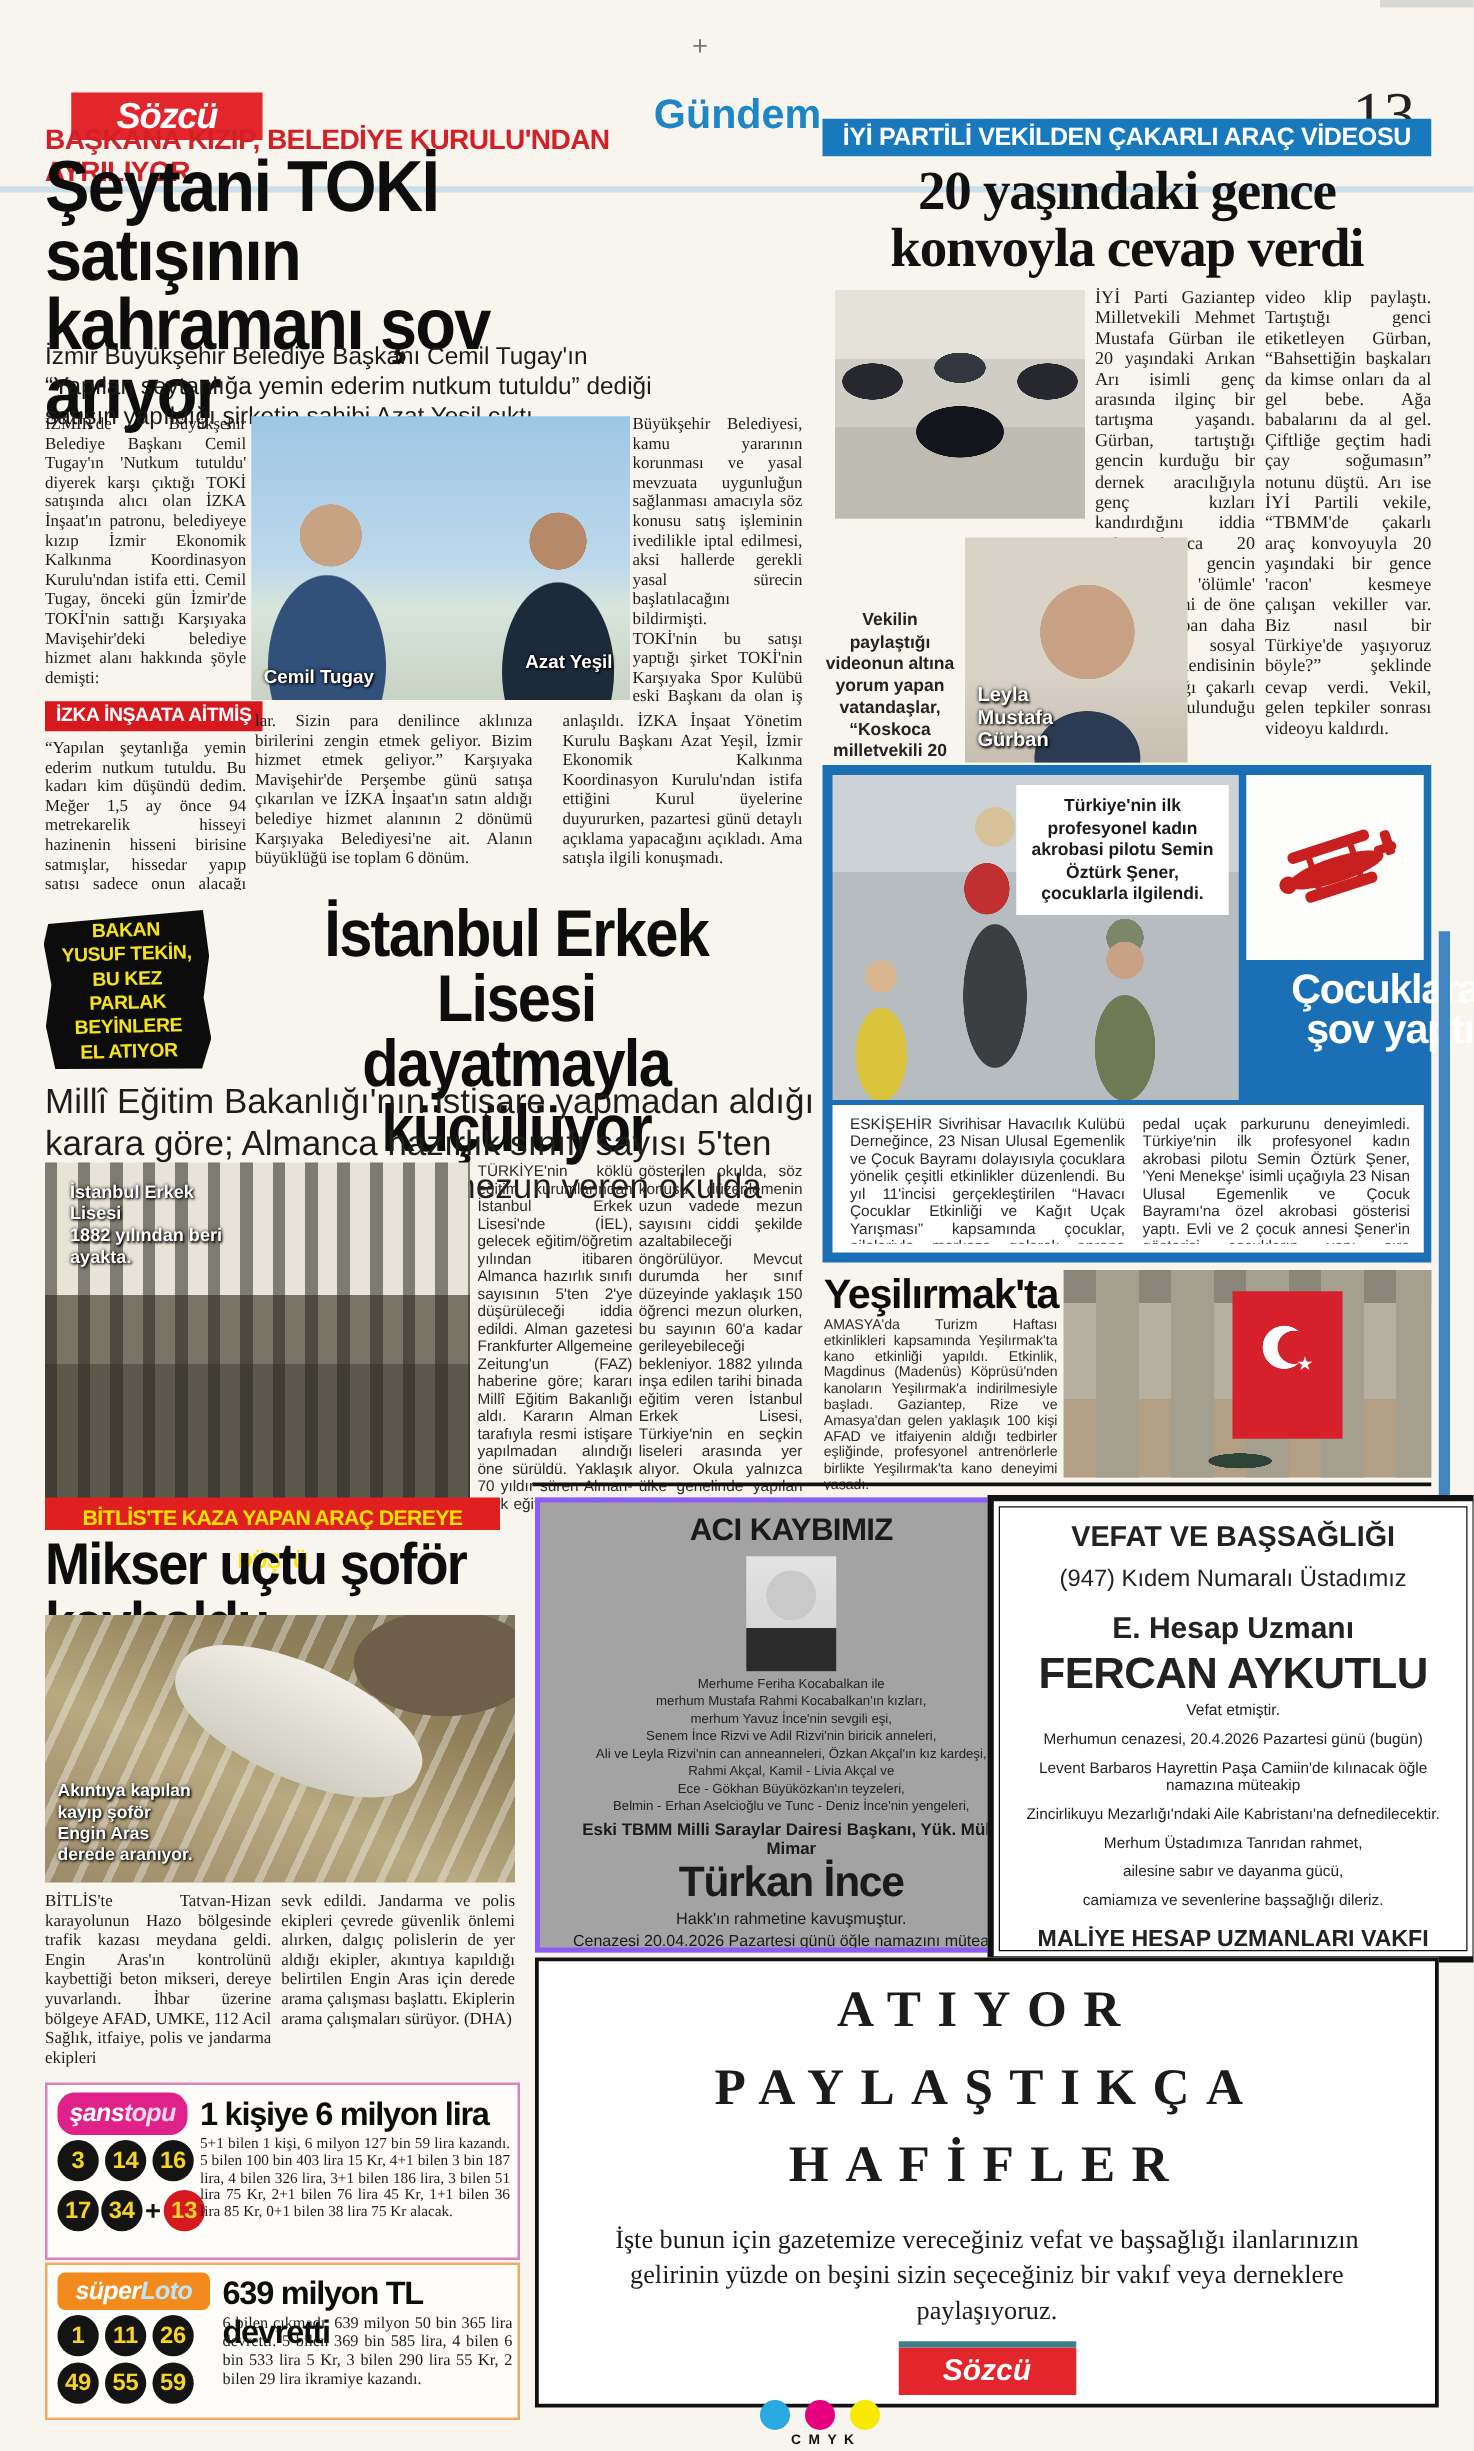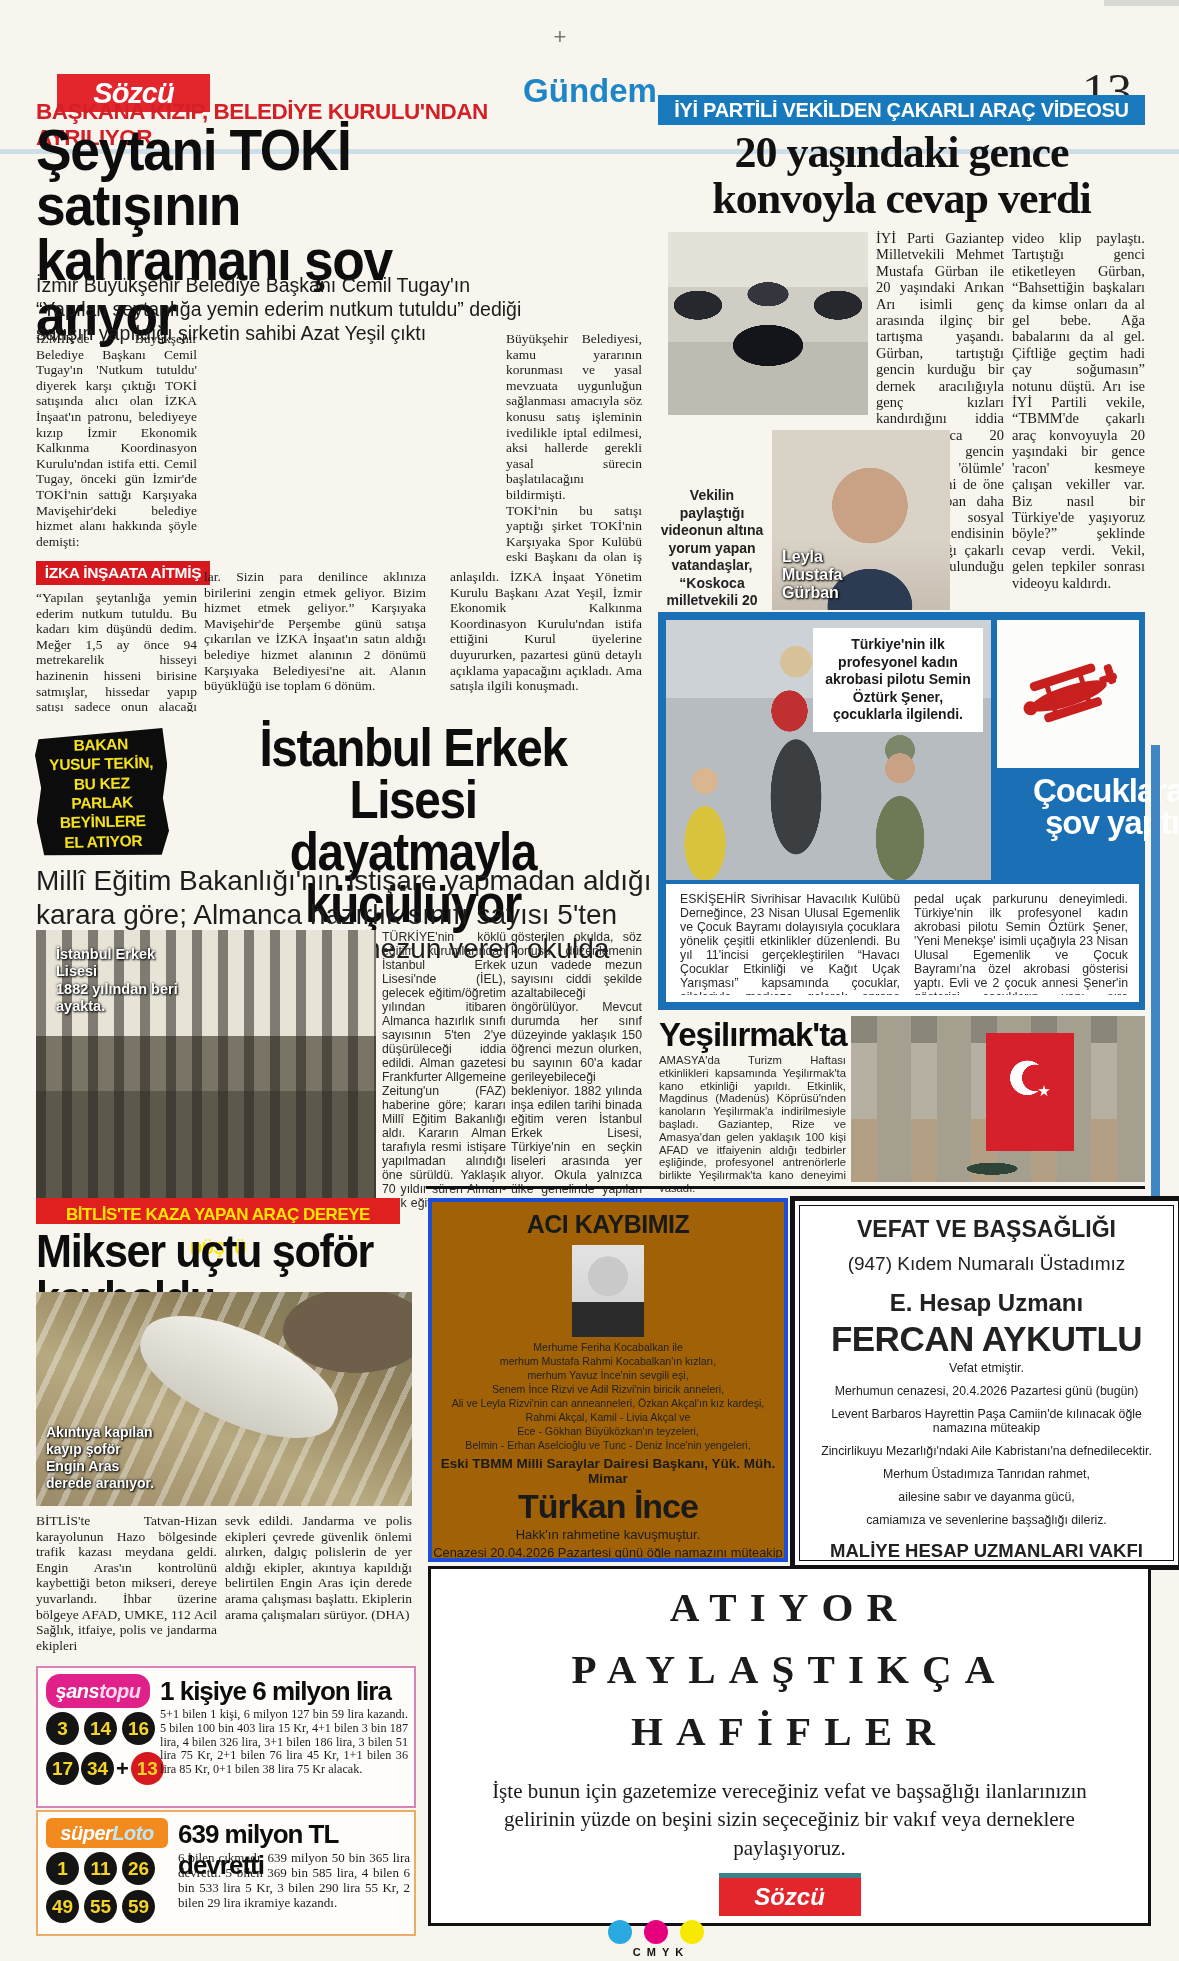--- a/index.html
+++ b/index.html
@@ -152,22 +152,22 @@
   #super-hl{left:140px;top:7px;width:234px;}
   .numrow{position:absolute;display:flex;gap:5px;align-items:center;}
   .ball{width:33px;height:33px;border-radius:50%;background:#141414;color:#f5d327;font-weight:bold;
         font-size:19px;display:flex;align-items:center;justify-content:center;}
   .ball.red{background:#d6191f;}
   .plus{font-weight:bold;font-size:22px;color:#111;}
   #sans-body{left:122px;top:40px;width:248px;height:94px;font-size:12.2px;line-height:13.8px;}
   #super-body{left:140px;top:38px;width:232px;height:80px;font-size:13px;line-height:15px;}
 
   
-  #aci-box{left:428px;top:1198px;width:352px;height:356px;background:#a16207;border:4px solid #1d4ed8;
-           text-align:center;}
+  #aci-box{left:428px;top:1198px;width:352px;height:356px;background:#a3a3a3;border:4px solid #8b5cf6;
+           text-align:center;padding-left:25px;}
   #aci-title{margin-top:8px;font-weight:bold;font-size:25px;letter-spacing:-0.5px;}
   #aci-photo{margin:6px auto 4px;width:72px;height:92px;
       background:
         linear-gradient(rgba(0,0,0,0) 0 62%,#2b2b2b 62% 100%),
         radial-gradient(circle 20px at 50% 34%,#c9c9c9 0 99%,rgba(0,0,0,0) 100%),
         linear-gradient(#e3e3e3,#cfcfcf);}
   #aci-lines{font-size:10.6px;line-height:1.32;color:#222;white-space:pre-line;}
   #aci-role{margin-top:3px;font-weight:bold;font-size:13.5px;}
   #aci-name{font-weight:bold;font-size:34px;letter-spacing:-1px;margin-top:1px;}
   #aci-l2{font-size:13px;margin-top:1px;}
@@ -212,20 +212,24 @@
   <div class="abs" id="pagenum">13</div>
   <div class="abs" id="hdr-divider"></div>
 
   <div class="abs" id="toki-kicker">BAŞKANA KIZIP, BELEDİYE KURULU'NDAN AYRILIYOR</div>
   <div class="abs hl cond pre" id="toki-hl">Şeytani TOKİ satışının
 kahramanı şov arıyor</div>
   <div class="abs" id="toki-sub">İzmir Büyükşehir Belediye Başkanı Cemil Tugay'ın “Yapılan şeytanlığa yemin ederim nutkum tutuldu” dediği satışın yapıldığı şirketin sahibi Azat Yeşil çıktı</div>
   <div class="abs bodytxt clip" id="toki-col1">İZMİR'de Büyükşehir Belediye Başkanı Cemil Tugay'ın 'Nutkum tutuldu' diyerek karşı çıktığı TOKİ satışında alıcı olan İZKA İnşaat'ın patronu, belediyeye kızıp İzmir Ekonomik Kalkınma Koordinasyon Kurulu'ndan istifa etti. Cemil Tugay, önceki gün İzmir'de TOKİ'nin sattığı Karşıyaka Mavişehir'deki belediye hizmet alanı hakkında şöyle demişti:</div>
   <div class="abs" id="toki-label">İZKA İNŞAATA AİTMİŞ</div>
   <div class="abs bodytxt clip" id="toki-col1b">“Yapılan şeytanlığa yemin ederim nutkum tutuldu. Bu kadarı kim düşündü dedim. Meğer 1,5 ay önce 94 metrekarelik hisseyi hazinenin hisseni birisine satmışlar, hissedar yapıp satışı sadece onun alacağı şekilde ayarlamış-</div>
+  <div class="photo" id="toki-photo">
+    <span class="pcap" style="left:10px;bottom:10px;">Cemil Tugay</span>
+    <span class="pcap" style="right:14px;bottom:22px;">Azat Yeşil</span>
+  </div>
   <div class="abs bodytxt clip" id="toki-col2">lar. Sizin para denilince aklınıza birilerini zengin etmek geliyor. Bizim hizmet etmek geliyor.” Karşıyaka Mavişehir'de Perşembe günü satışa çıkarılan ve İZKA İnşaat'ın satın aldığı belediye hizmet alanının 2 dönümü Karşıyaka Belediyesi'ne ait. Alanın büyüklüğü ise toplam 6 dönüm.</div>
   <div class="abs bodytxt clip pre" id="toki-col3">Büyükşehir Belediyesi, kamu yararının korunması ve yasal mevzuata uygunluğun sağlanması amacıyla söz konusu satış işleminin ivedilikle iptal edilmesi, aksi hallerde gerekli yasal sürecin başlatılacağını bildirmişti.
 TOKİ'nin bu satışı yaptığı şirket TOKİ'nin Karşıyaka Spor Kulübü eski Başkanı da olan iş insanı Azat Yeşil'e ait İZKA İnşaat olduğu</div>
   <div class="abs bodytxt clip" id="toki-col4">anlaşıldı. İZKA İnşaat Yönetim Kurulu Başkanı Azat Yeşil, İzmir Ekonomik Kalkınma Koordinasyon Kurulu'ndan istifa ettiğini Kurul üyelerine duyururken, pazartesi günü detaylı açıklama yapacağını açıkladı. Ama satışla ilgili konuşmadı.</div>
 
   <div class="abs" id="cv-bar">İYİ PARTİLİ VEKİLDEN ÇAKARLI ARAÇ VİDEOSU</div>
   <div class="abs pre" id="cv-hl">20 yaşındaki gence
 konvoyla cevap verdi</div>
   <div class="photo" id="cv-photo"></div>
   <div class="abs bodytxt clip" id="cv-colA">İYİ Parti Gaziantep Milletvekili Mehmet Mustafa Gürban ile 20 yaşındaki Arıkan Arı isimli genç arasında ilginç bir tartışma yaşandı. Gürban, tartıştığı gencin kurduğu bir dernek aracılığıyla genç kızları kandırdığını iddia etti. Ayrıca 20 yaşındaki gencin kendisini 'ölümle' tehdit ettiğini de öne sürdü. Gürban daha sonra, sosyal medyadan kendisinin de yer aldığı çakarlı araçların bulunduğu konvoyla bir</div>

